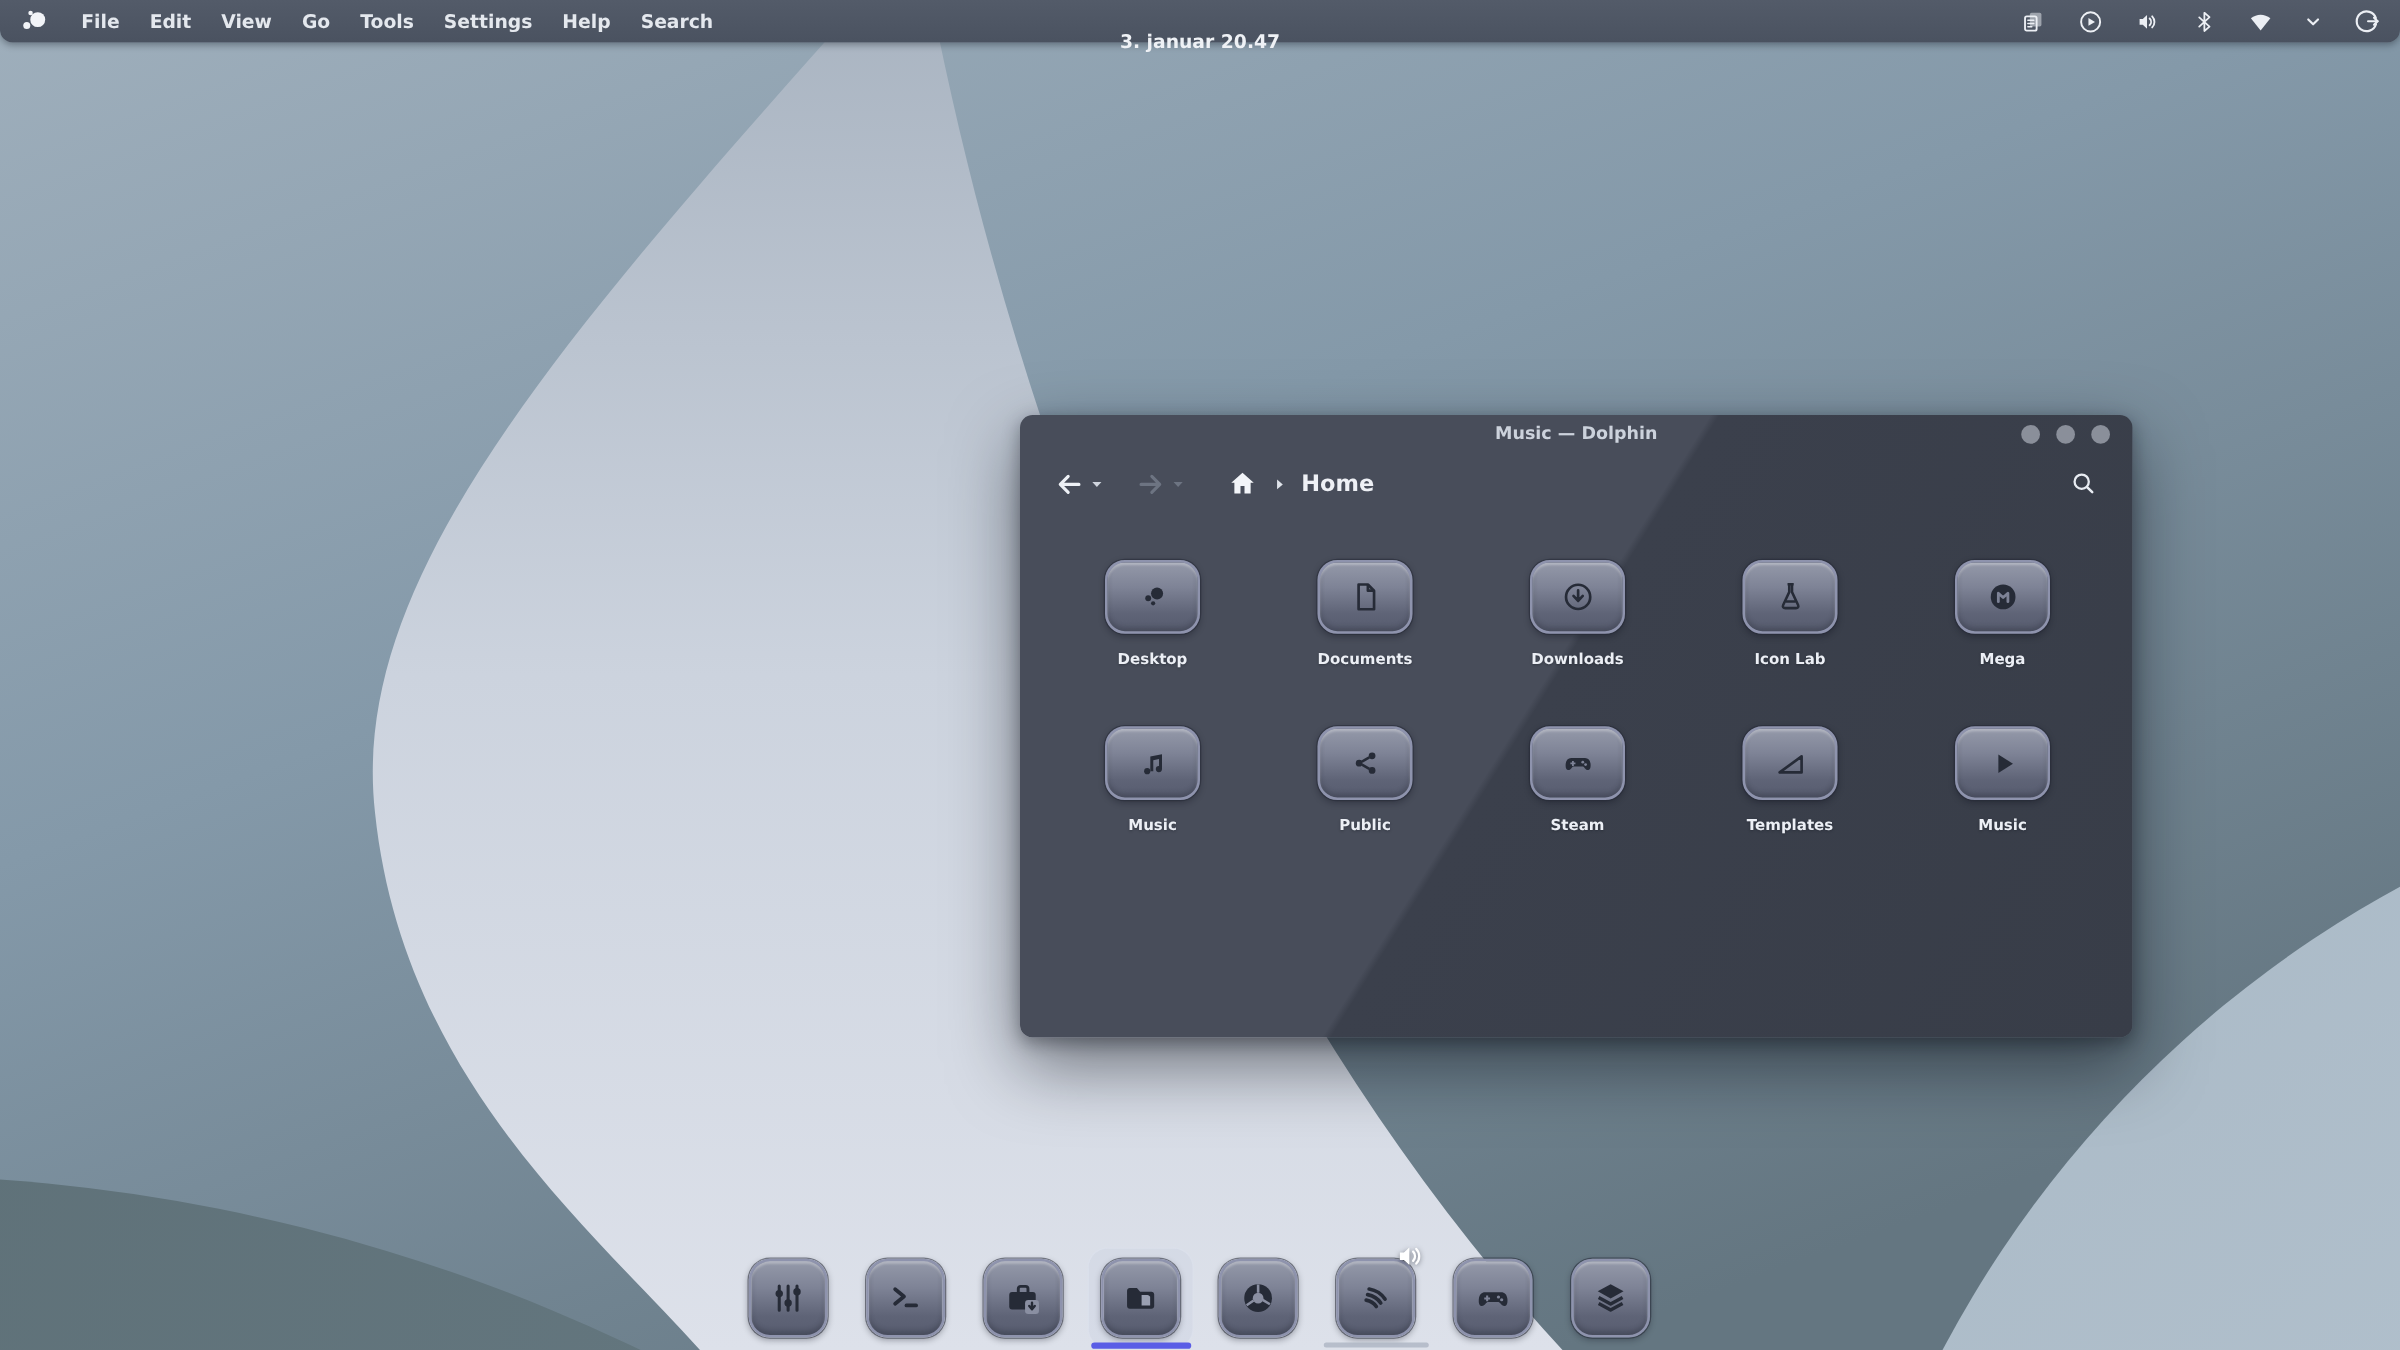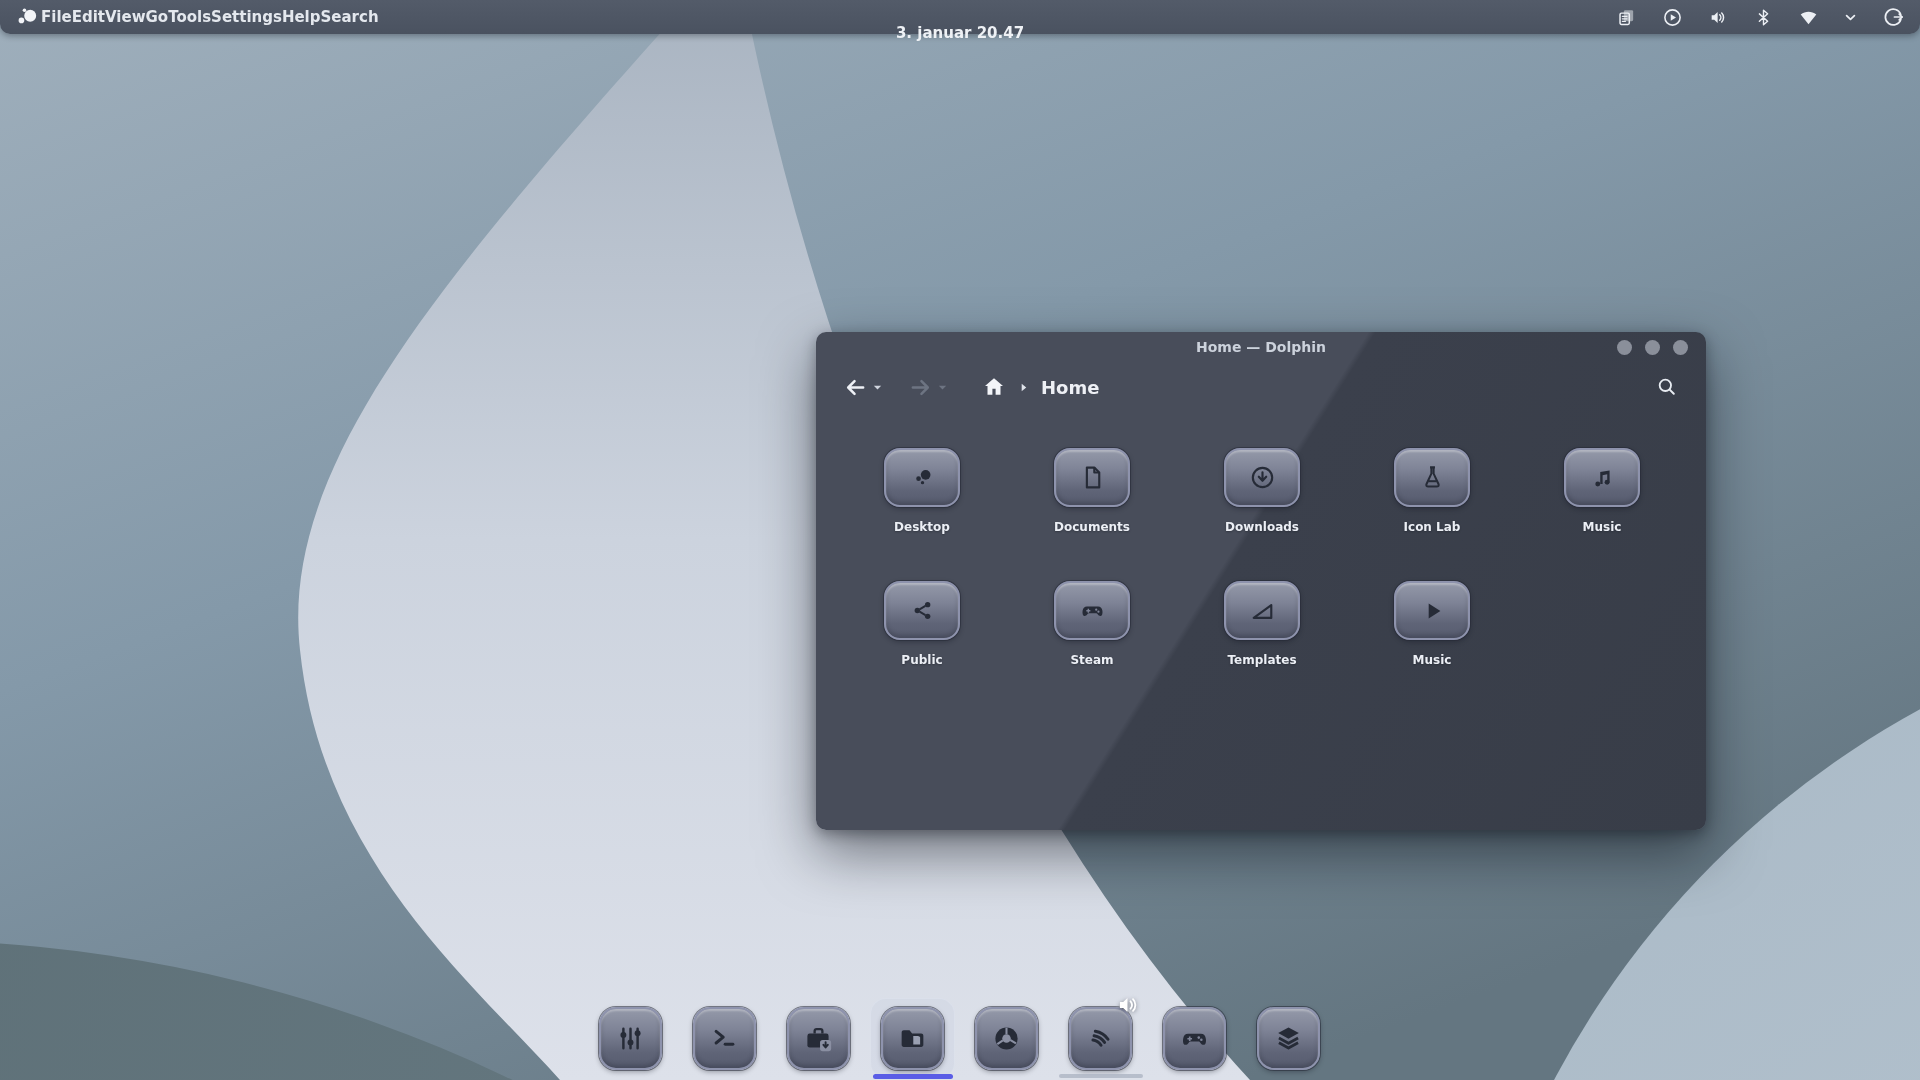--- a/index.html
+++ b/index.html
@@ -18,21 +18,21 @@
 
   
   .topbar {
     position:absolute; left:0; top:0; width:1920px; height:34px; z-index:30;
     background:linear-gradient(180deg,#535b69 0%,#4a5260 100%);
     border-radius:0 0 10px 10px;
     box-shadow:0 2px 6px rgba(10,14,22,.35);
     display:flex; align-items:center;
     color:#e4e8ee;
   }
-  .topbar-left { display:flex; align-items:center; padding-left:14px; }
+  .topbar-left { display:flex; align-items:center; gap:24px; padding-left:14px; }
   .logo { width:27px; height:27px; display:flex; align-items:center; justify-content:center; }
   .menu-item { font-size:15px; font-weight:700; color:#e4e8ee; }
   .clock {
     position:absolute; left:50%; top:0; transform:translateX(-50%);
     height:34px; line-height:34px; font-size:15px; font-weight:700; color:#eef1f5;margin-top:16px;
   }
   .topbar-right { margin-left:auto; display:flex; align-items:center; gap:25px; padding-right:16px; color:#eceff4; }
   .tray-ic { display:flex; align-items:center; justify-content:center; }
 
   
@@ -189,21 +189,21 @@
         <path d="M20.4 9.2a8.6 8.6 0 1 0 .1 5.4" fill="none" stroke="currentColor" stroke-width="1.9" stroke-linecap="round"></path>
         <path d="M13.6 12h8.2" stroke="currentColor" stroke-width="1.9" stroke-linecap="round"></path>
         <path d="M18.8 8.9 21.9 12l-3.1 3.1" fill="none" stroke="currentColor" stroke-width="1.9" stroke-linecap="round" stroke-linejoin="round"></path>
       </svg>
     </span>
   </div>
 </div>
 
 <div class="window">
   <div class="titlebar">
-    <span class="win-title">Home — Dolphin</span>
+    <span class="win-title">Music — Dolphin</span>
     <span class="win-controls">
       <span class="win-dot"></span>
       <span class="win-dot"></span>
       <span class="win-dot"></span>
     </span>
   </div>
 
   <div class="toolbar">
     <span class="nav-group">
       <svg width="23" height="23" viewBox="0 0 24 24" style="color:#eef1f6">
@@ -282,20 +282,29 @@
     <div class="cell">
       <div class="btn3d folder-btn">
         <svg class="i26" viewBox="0 0 24 24">
           <path d="M9.8 3h4.4M11 3v5.6l-4.3 9.2c-.6 1.3.1 2.2 1.5 2.2h7.6c1.4 0 2.1-.9 1.5-2.2L13 8.6V3" fill="none" stroke="currentColor" stroke-width="1.8" stroke-linejoin="round"></path>
           <path d="M8.4 15.3h7.2" stroke="currentColor" stroke-width="1.8"></path>
         </svg>
       </div>
       <div class="flabel">Icon Lab</div>
     </div>
 
+    <div class="cell">
+      <div class="btn3d folder-btn">
+        <svg class="i26" viewBox="0 0 24 24">
+          <circle cx="12" cy="12" r="8.8" fill="currentColor"></circle>
+          <path d="M8.6 15.4V9.4l3.4 3.1 3.4-3.1v6" fill="none" stroke="#7d8296" stroke-width="2" stroke-linecap="round" stroke-linejoin="round"></path>
+        </svg>
+      </div>
+      <div class="flabel">Mega</div>
+    </div>
 
     <div class="cell">
       <div class="btn3d folder-btn">
         <svg class="i26" viewBox="0 0 24 24">
           <circle cx="7.8" cy="17.7" r="2.2" fill="currentColor"></circle>
           <circle cx="16.1" cy="16.2" r="2.2" fill="currentColor"></circle>
           <path d="M10 17.7V7.2l8.3-1.5v10.5h-2.1V9L12.1 9.9v7.8z" fill="currentColor"></path>
         </svg>
       </div>
       <div class="flabel">Music</div>

